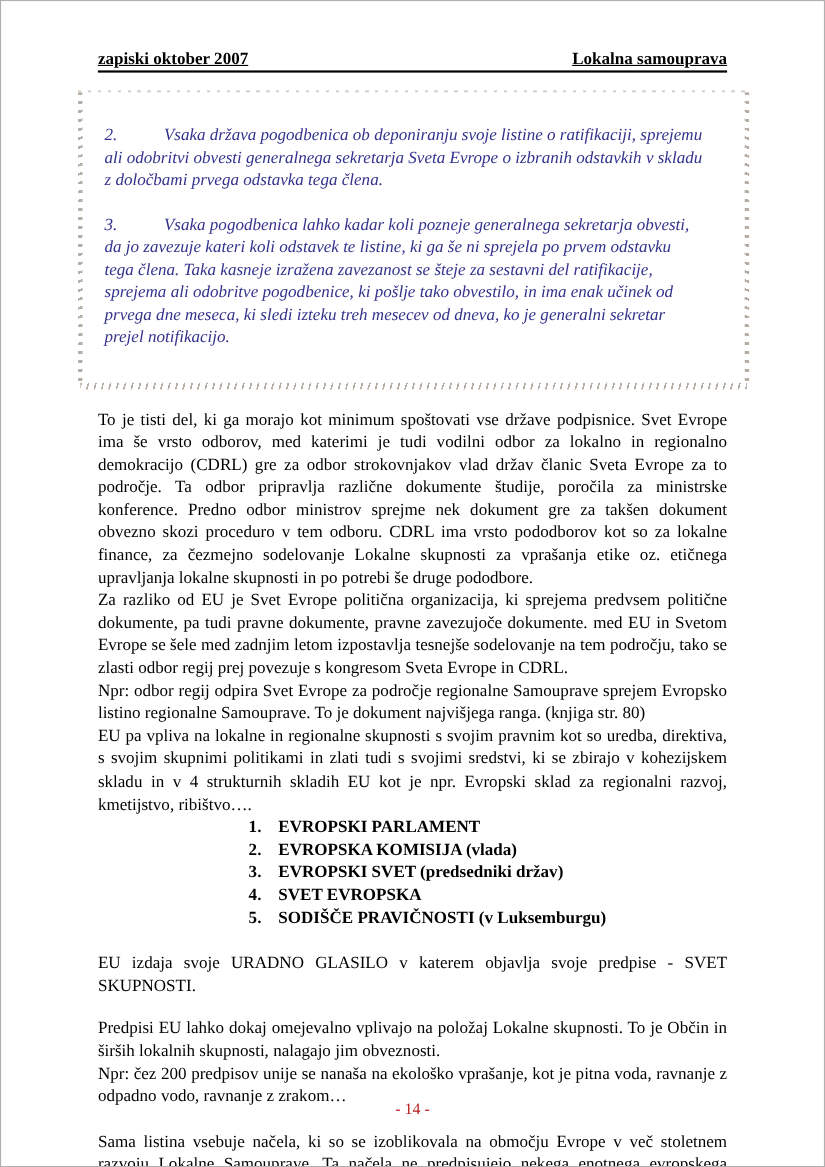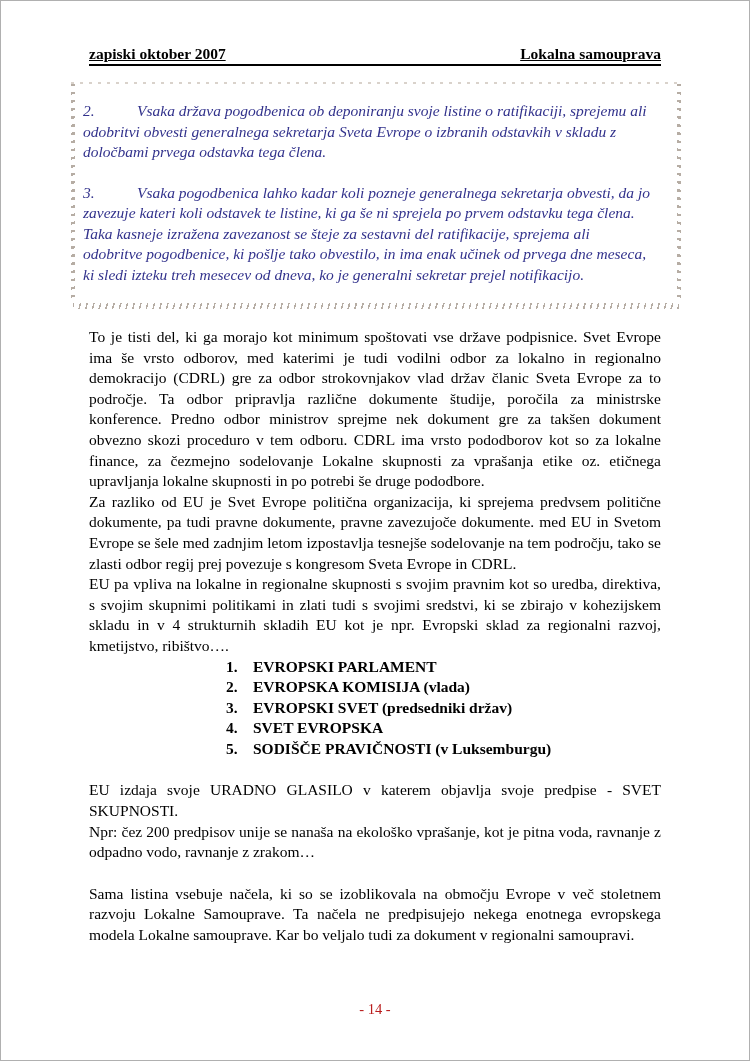--- a/index.html
+++ b/index.html
@@ -49,21 +49,21 @@
     background: repeating-linear-gradient(105deg, #b6ada4 0 1.5px, transparent 1.5px 6.5px);
   }
   .qb-left {
     top: 2px; bottom: 6px; left: 0; width: 4px;
     background: repeating-linear-gradient(170deg, #b6ada4 0 2.5px, transparent 2.5px 8px);
   }
   .qb-right {
     top: 2px; bottom: 6px; right: 0; width: 4px;
     background: repeating-linear-gradient(190deg, #b6ada4 0 2.5px, transparent 2.5px 8px);
   }
-  .qp { margin: 4px; text-align: left; }
+  .qp { margin: 16px; text-align: left; }
   .qp + .qp { margin-top: 20px; }
   .qnum { display: inline-block; width: 54px; font-style: italic; }
 
   
   .body-text {
     margin: 18px 88px 0 88px;
     font-size: 15.5px;
     line-height: 20.6px;
   }
   .body-text p { margin: 0; text-align: justify; }
@@ -102,31 +102,33 @@
     <div class="qb-border qb-right"></div>
 
     <p class="qp"><span class="qnum">2.</span><span>Vsaka  država  pogodbenica ob deponiranju svoje listine o ratifikaciji, sprejemu ali odobritvi obvesti generalnega sekretarja Sveta Evrope o izbranih odstavkih v skladu z določbami prvega odstavka tega člena.</span></p>
 
     <p class="qp"><span class="qnum">3.</span><span>Vsaka  pogodbenica lahko kadar koli pozneje  generalnega sekretarja obvesti, da jo zavezuje kateri koli odstavek te listine, ki ga še ni sprejela po prvem odstavku tega člena. Taka kasneje izražena zavezanost se šteje za sestavni del ratifikacije, sprejema ali odobritve pogodbenice, ki pošlje tako obvestilo, in ima enak učinek od prvega dne meseca, ki sledi izteku treh mesecev od dneva, ko je generalni sekretar prejel notifikacijo.</span></p>
   </div>
 
   <div class="body-text">
     <p>To je tisti del, ki ga morajo kot minimum spoštovati vse države podpisnice. Svet Evrope ima še vrsto odborov, med katerimi je tudi vodilni odbor za lokalno in regionalno demokracijo (CDRL) gre za odbor strokovnjakov vlad držav članic Sveta Evrope za to področje. Ta odbor pripravlja različne dokumente študije, poročila za ministrske konference. Predno odbor ministrov sprejme nek dokument gre za takšen dokument obvezno skozi proceduro v tem odboru.  CDRL ima vrsto pododborov kot so za lokalne finance, za čezmejno sodelovanje Lokalne skupnosti  za vprašanja etike oz. etičnega upravljanja lokalne skupnosti in po potrebi še druge pododbore.</p>
     <p>Za razliko od EU je Svet Evrope politična organizacija, ki sprejema predvsem politične dokumente, pa tudi pravne dokumente, pravne zavezujoče dokumente. med EU in Svetom Evrope se šele med zadnjim letom izpostavlja tesnejše sodelovanje na tem področju, tako se zlasti odbor regij prej povezuje s kongresom Sveta Evrope in CDRL.</p>
+    <p>Npr: odbor regij odpira Svet Evrope za področje regionalne Samouprave sprejem Evropsko listino regionalne Samouprave. To je dokument najvišjega ranga. (knjiga str. 80)</p>
     <p>EU pa vpliva na lokalne in regionalne skupnosti s svojim pravnim kot so uredba, direktiva, s svojim skupnimi politikami in zlati tudi s svojimi sredstvi, ki se zbirajo v kohezijskem skladu in v 4 strukturnih skladih EU kot je npr. Evropski sklad za regionalni razvoj, kmetijstvo, ribištvo….</p>
 
     <div class="organs">
       <p class="org-item"><span class="org-num">1.</span><span>EVROPSKI PARLAMENT</span></p>
       <p class="org-item"><span class="org-num">2.</span><span>EVROPSKA KOMISIJA (vlada)</span></p>
       <p class="org-item"><span class="org-num">3.</span><span>EVROPSKI SVET (predsedniki držav)</span></p>
       <p class="org-item"><span class="org-num">4.</span><span>SVET EVROPSKA</span></p>
       <p class="org-item"><span class="org-num">5.</span><span>SODIŠČE PRAVIČNOSTI (v Luksemburgu)</span></p>
     </div>
 
     <p class="sp-md">EU izdaja svoje URADNO GLASILO v katerem objavlja svoje predpise  - SVET SKUPNOSTI.</p>
+    <p class="sp-sm">Predpisi EU lahko dokaj omejevalno vplivajo na položaj Lokalne skupnosti. To je Občin in širših lokalnih skupnosti, nalagajo jim obveznosti.</p>
     <p>Npr: čez 200 predpisov unije se nanaša na ekološko vprašanje, kot je pitna voda, ravnanje z odpadno vodo, ravnanje z zrakom…</p>
     <p class="sp-md">Sama listina vsebuje načela, ki so se izoblikovala na območju Evrope v več stoletnem razvoju Lokalne Samouprave. Ta načela ne predpisujejo nekega enotnega evropskega modela Lokalne samouprave. Kar bo veljalo tudi za dokument v regionalni samoupravi.</p>
   </div>
 
   <div class="footer">
     <span>- 14 -</span>
   </div>
 
 </div>
 

